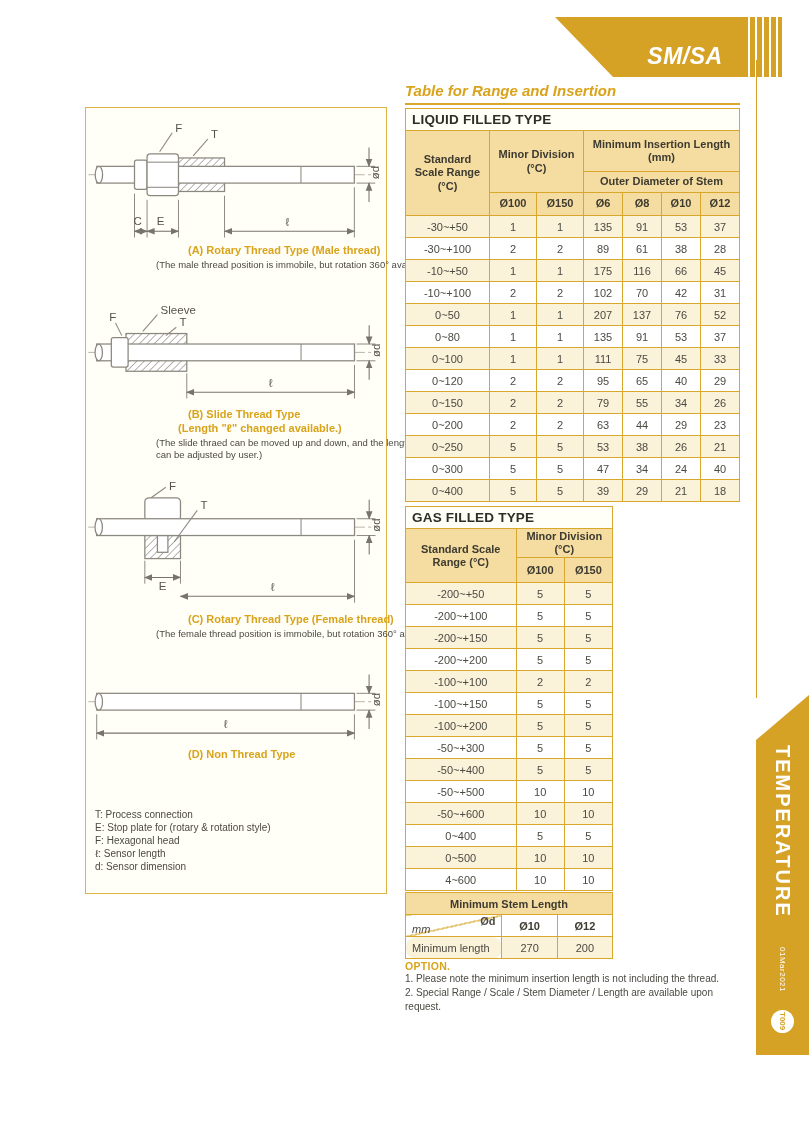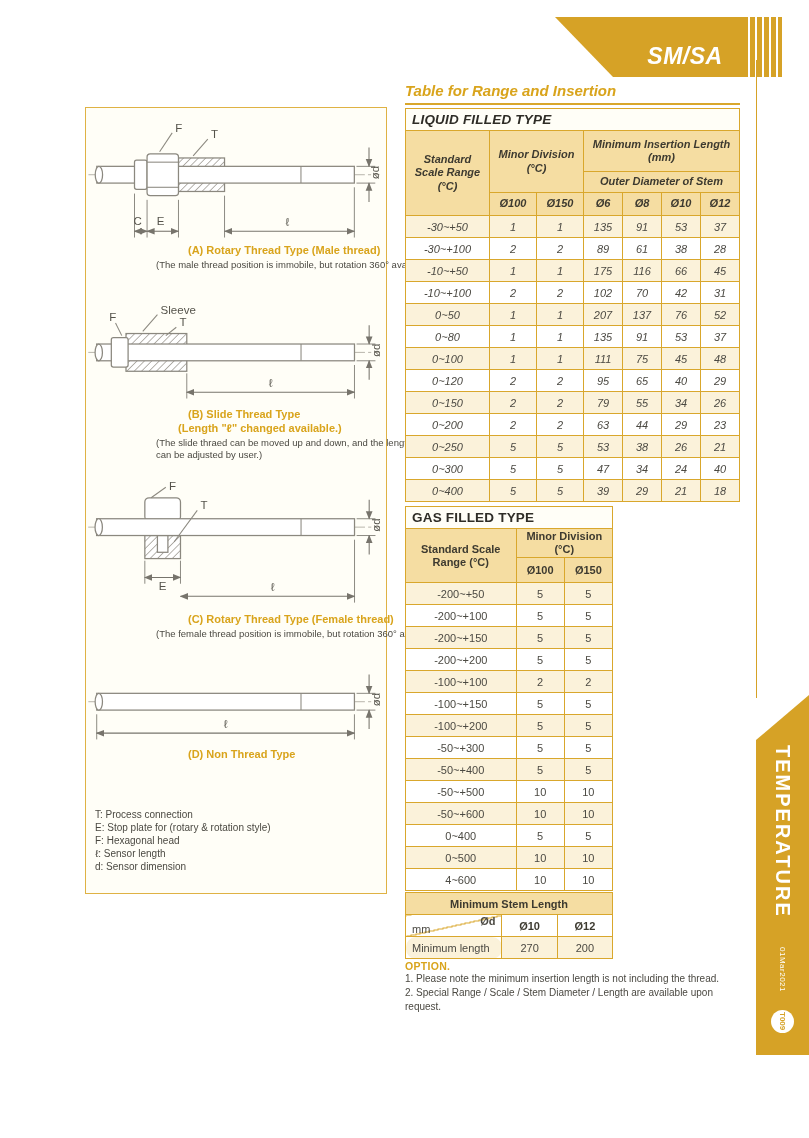--- a/index.html
+++ b/index.html
@@ -62,21 +62,21 @@
   tbody tr:nth-child(even) td{background:#FFFFFF;}
 
   
   .stem td{height:19px;}
   .stem .title-cell{background:#F5DDA2;font-weight:bold;color:#3d3a30;}
   .stem .hd{background:#fff;font-weight:bold;color:#3d3a30;}
   .stem .diag{position:relative;background:
         linear-gradient(to bottom right,transparent calc(50% - .6px),#D9A72C calc(50% - .6px),
         #D9A72C calc(50% + .6px),transparent calc(50% + .6px)) #fff;}
   .stem .diag .tr{position:absolute;top:0;right:6px;font-weight:bold;}
-  .stem .diag .bl{position:absolute;bottom:1px;left:6px;}
+  .stem .diag .bl{position:absolute;bottom:1px;left:6px;font-style:italic;}
   .stem .lastrow td{background:#FBF2DA;}
   .stem .lbl{text-align:left;padding-left:6px;border-radius:10px;}
 
   
   .option-title{color:#D9A41C;font-weight:bold;font-size:10.5px;letter-spacing:.3px;}
   .option-note{font-size:10px;color:#4b4942;line-height:1.4;}
 </style>
 </head>
 <body>
 
@@ -229,21 +229,21 @@
       <div>T: Process connection</div>
       <div>E: Stop plate for (rotary &amp; rotation style)</div>
       <div>F: Hexagonal head</div>
       <div>ℓ: Sensor length</div>
       <div>d: Sensor dimension</div>
     </div>
   </div>
 
   <div class="sec-head" style="left:405px;top:82px;width:335px;">Table for Range and Insertion</div>
 
-  <div class="tblwrap" style="left:405px;top:108px;width:335px;font-style:italic;">
+  <div class="tblwrap" style="left:405px;top:108px;width:335px;">
     <div class="tbar">LIQUID FILLED TYPE</div>
     <table class="tbl">
       <colgroup>
         <col style="width:84px">
           <col style="width:47px">
           <col style="width:47px">
         <col style="width:39px">
           <col style="width:39px">
           <col style="width:39px">
           <col style="width:39px">
@@ -328,21 +328,21 @@
             <td>37</td>
           </tr>
 
           <tr>
             <td>0~100</td>
             <td>1</td>
             <td>1</td>
             <td>111</td>
             <td>75</td>
             <td>45</td>
-            <td>48</td>
+            <td>33</td>
           </tr>
 
           <tr>
             <td>0~120</td>
             <td>2</td>
             <td>2</td>
             <td>95</td>
             <td>65</td>
             <td>40</td>
             <td>29</td>

